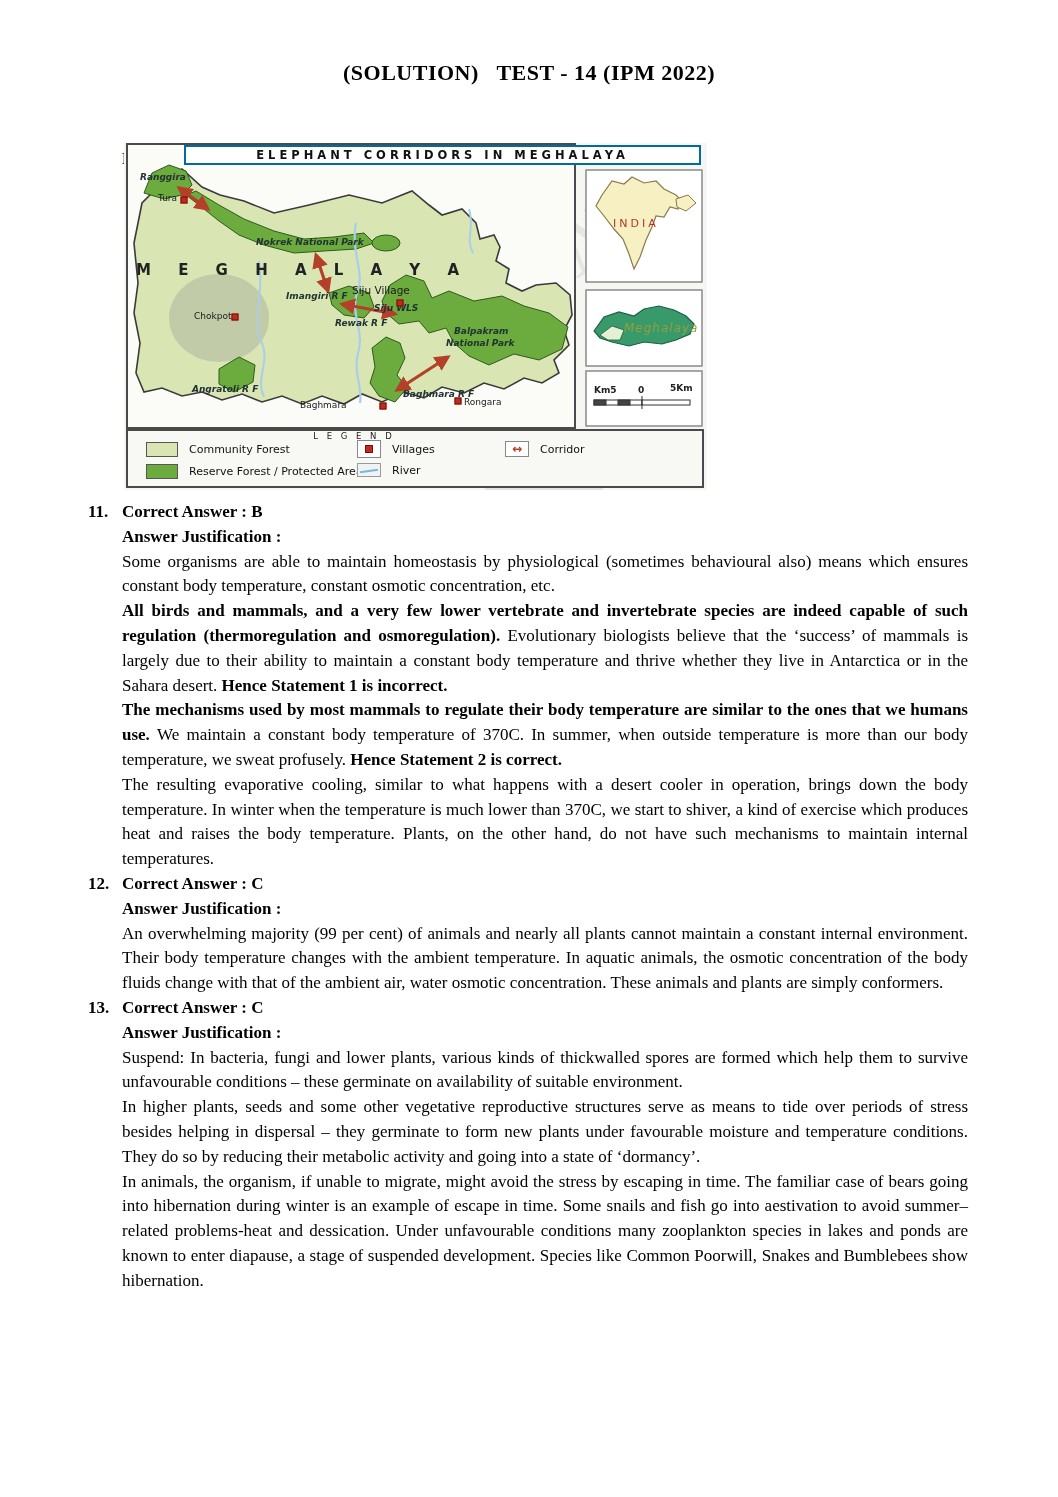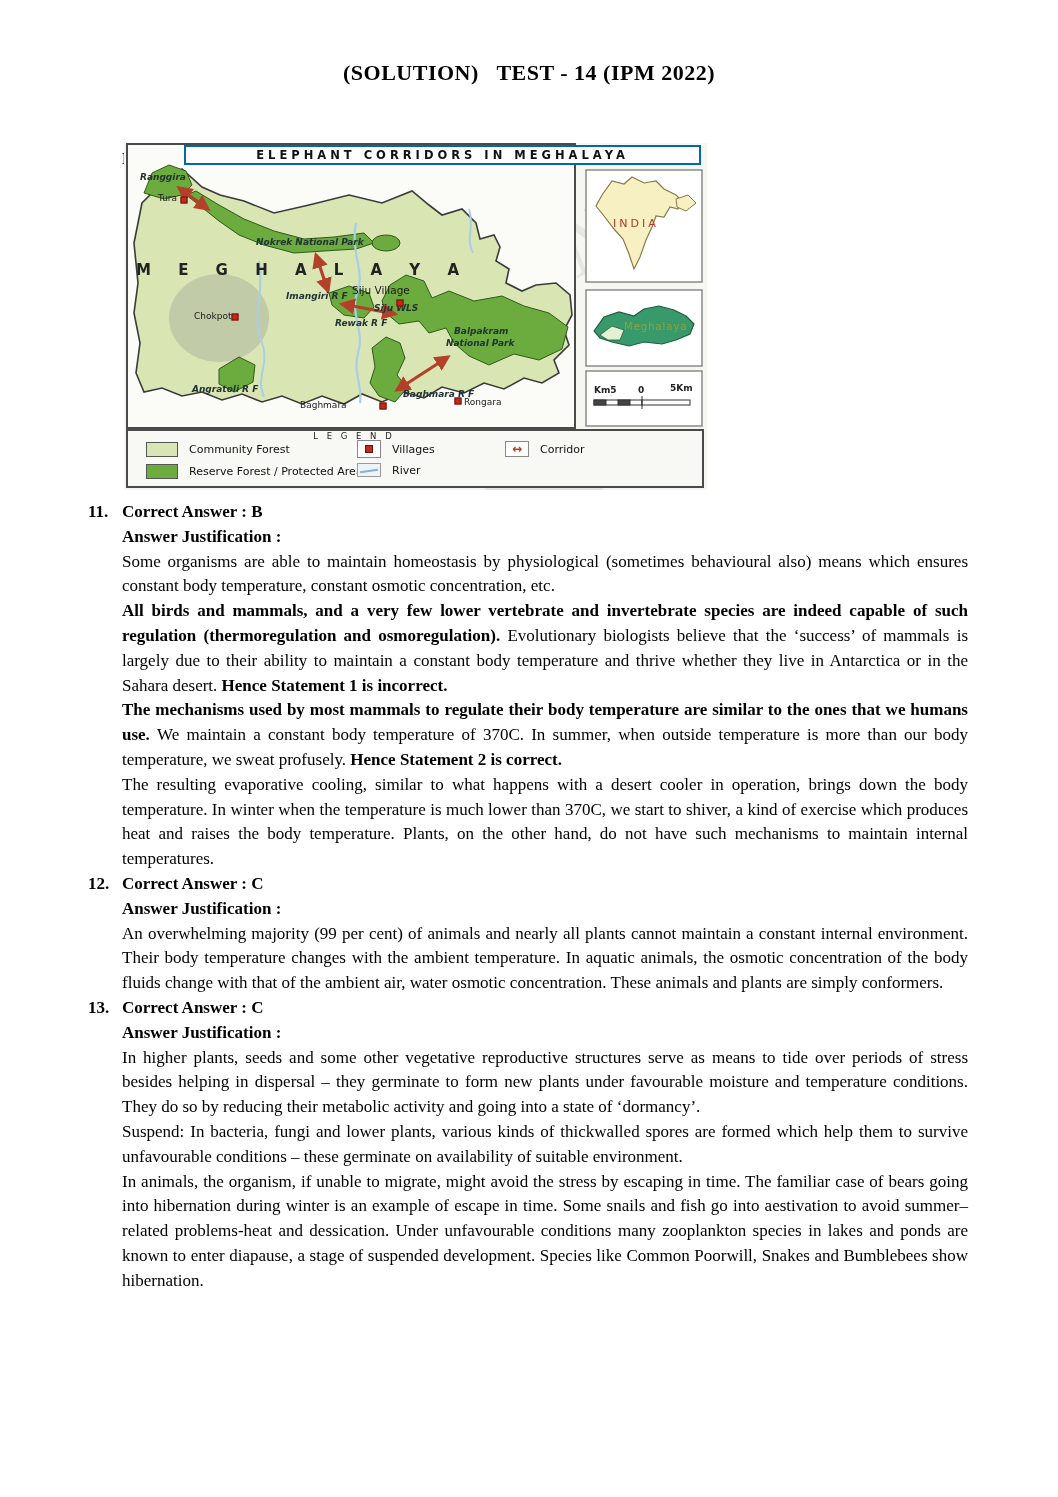--- a/index.html
+++ b/index.html
@@ -17,21 +17,21 @@
     font-family:"DejaVu Sans",sans-serif;font-size:11.5px;font-weight:bold;letter-spacing:4px;color:#111;}
   .map-canvas{position:absolute;left:0;top:0;width:583px;height:347px;}
   .map-label{position:absolute;font-family:"DejaVu Sans",sans-serif;font-size:9px;color:#1a1a1a;white-space:nowrap;}
   .map-label.it{font-style:italic;font-weight:bold;color:#233;}
   .map-label.state{font-size:15px;font-weight:bold;letter-spacing:11px;color:#222;font-style:normal;}
   .map-label.big{font-size:10.5px;}
   .village-sq{position:absolute;width:5px;height:5px;background:#c5291c;border:1px solid #6d130b;
     transform:translate(-50%,-50%);}
   .inset-label{position:absolute;font-family:"DejaVu Sans",sans-serif;}
   .india-label{left:489px;top:74px;color:#b5342a;font-weight:normal;font-size:11px;letter-spacing:3px;}
-  .megh-label{left:500px;top:178px;color:#93a03b;font-size:10px;letter-spacing:1px;}
+  .megh-label{left:500px;top:178px;color:#93a03b;font-size:12px;letter-spacing:1px;font-style:italic;}
   .scale-km5{left:470px;top:242px;font-size:9px;font-weight:bold;color:#222;}
   .scale-0{left:514px;top:242px;font-size:9px;font-weight:bold;color:#222;}
   .scale-5km{left:546px;top:240px;font-size:9px;font-weight:bold;color:#222;}
 
   .legend-title{position:absolute;left:0;top:288px;width:460px;text-align:center;
     font-family:"DejaVu Sans",sans-serif;font-size:8.5px;letter-spacing:3px;color:#222;}
   .lg-item{position:absolute;display:flex;align-items:center;gap:11px;
     font-family:"DejaVu Sans",sans-serif;font-size:11px;color:#111;}
   .lg-marker{display:inline-block;box-sizing:border-box;}
   .lg-marker.swatch{width:32px;height:15px;border:1px solid #555;}
@@ -210,18 +210,18 @@
         <p class="qa-h">Correct Answer : C</p>
         <p class="qa-h">Answer Justification :</p>
         <p class="qa-p"><span>An overwhelming majority (99 per cent) of animals and nearly all plants cannot maintain a constant internal environment. Their body temperature changes with the ambient temperature. In aquatic animals, the osmotic concentration of the body fluids change with that of the ambient air, water osmotic concentration. These animals and plants are simply conformers.</span></p>
       </div>
     </div>
     <div class="qa-item">
       <div class="qa-num">13.</div>
       <div class="qa-body">
         <p class="qa-h">Correct Answer : C</p>
         <p class="qa-h">Answer Justification :</p>
+        <p class="qa-p"><span>Suspend: In bacteria, fungi and lower plants, various kinds of thickwalled spores are formed which help them to survive unfavourable conditions – these germinate on availability of suitable environment.</span></p>
         <p class="qa-p"><span>In higher plants, seeds and some other vegetative reproductive structures serve as means to tide over periods of stress besides helping in dispersal – they germinate to form new plants under favourable moisture and temperature conditions. They do so by reducing their metabolic activity and going into a state of ‘dormancy’.</span></p>
-        <p class="qa-p"><span>Suspend: In bacteria, fungi and lower plants, various kinds of thickwalled spores are formed which help them to survive unfavourable conditions – these germinate on availability of suitable environment.</span></p>
         <p class="qa-p"><span>In animals, the organism, if unable to migrate, might avoid the stress by escaping in time. The familiar case of bears going into hibernation during winter is an example of escape in time. Some snails and fish go into aestivation to avoid summer–related problems-heat and dessication. Under unfavourable conditions many zooplankton species in lakes and ponds are known to enter diapause, a stage of suspended development. Species like Common Poorwill, Snakes and Bumblebees show hibernation.</span></p>
       </div>
     </div>
   </div>
 
 </body></html>

